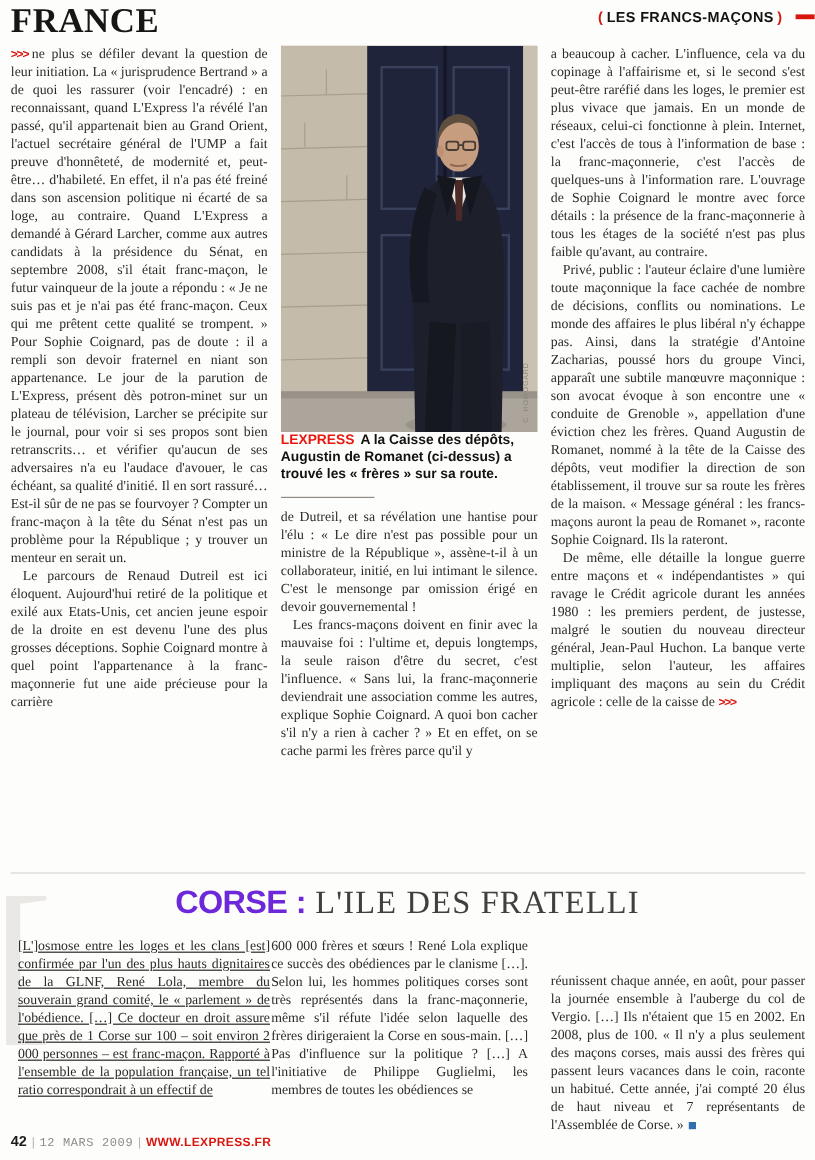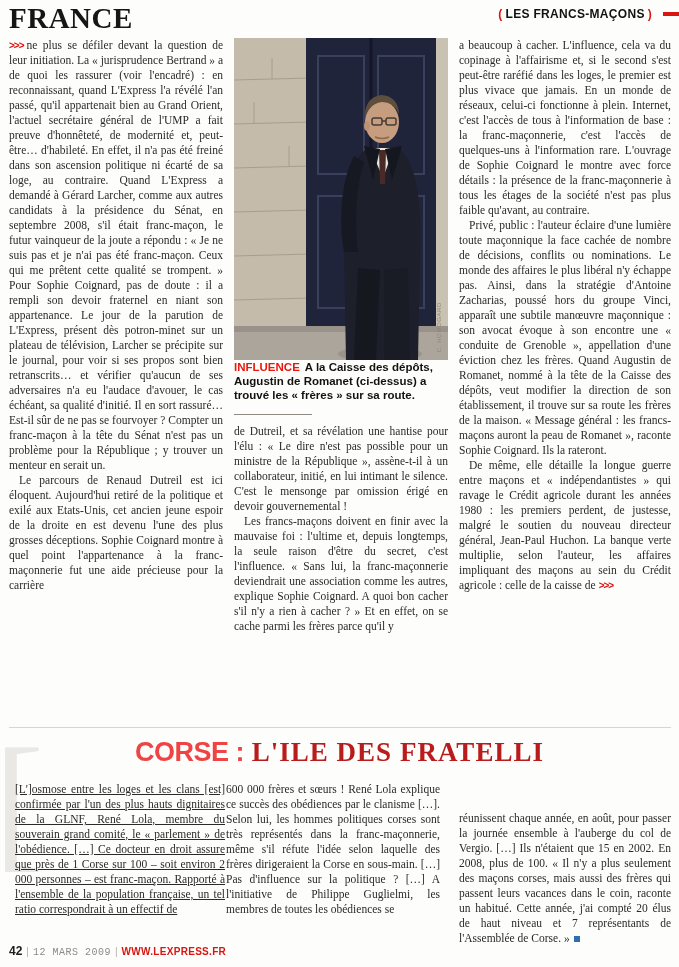--- a/index.html
+++ b/index.html
@@ -26,22 +26,22 @@
   .photo{position:relative;width:214px;height:322px;overflow:hidden;background:#bdb3a2;}
   .photo svg{display:block;}
   .photo-credit{position:absolute;right:1px;bottom:8px;writing-mode:vertical-rl;transform:rotate(180deg);font-family:"Liberation Sans",sans-serif;font-size:6px;color:#8d887d;letter-spacing:.6px;}
   .caption{margin:7px 0 0;font-family:"Liberation Sans",sans-serif;font-weight:700;font-size:11.5px;line-height:14px;text-align:left;color:#14120f;}
   .caption .kicker{color:#e8170f;margin-right:5px;}
   .caption-rule{width:78px;border:none;border-top:1px solid #8f8b83;margin:12px 0 9px 0;}
 
   
   .box-divider{position:absolute;left:9px;top:727px;width:662px;border-top:1px solid #d8d6d1;}
   .box-title{position:absolute;left:0;top:737px;width:679px;text-align:center;white-space:nowrap;z-index:2;}
-  .box-title .t-red{font-family:"Liberation Sans",sans-serif;font-weight:800;font-size:27px;color:#ef4444;letter-spacing:-.5px;}
-  .box-title .t-rest{font-family:"Liberation Serif",serif;font-weight:700;font-size:27px;color:#b91c1c;letter-spacing:1px;}
+  .box-title .t-red{font-family:"Liberation Sans",sans-serif;font-weight:800;font-size:27px;color:#6d28d9;letter-spacing:-.5px;}
+  .box-title .t-rest{font-family:"Liberation Serif",serif;font-weight:400;font-size:27px;color:#404040;letter-spacing:1px;}
   .deco-bracket{position:absolute;left:-6px;top:726px;font-family:"Liberation Serif",serif;font-size:150px;line-height:1;color:#e9e8e4;z-index:1;}
   .box-col{position:absolute;top:782px;width:214px;height:168px;font-size:11.5px;line-height:15px;text-align:justify;hyphens:auto;-webkit-hyphens:auto;overflow:hidden;z-index:2;}
   .box-col p{margin:0;}
   .box-col-1{left:15px;width:210px;text-decoration:underline;}
   .box-col-2{left:226px;}
   .box-col-3{left:459px;width:212px;margin-top:29px;}
   .end-square{display:inline-block;width:6px;height:6px;background:#2f6fb0;margin-left:4px;}
 
   
   .footer{position:absolute;left:9px;top:944px;font-family:"Liberation Sans",sans-serif;font-size:10px;white-space:nowrap;}
@@ -114,21 +114,21 @@
           <g stroke="#463c33" stroke-width="1.5" fill="none">
             <rect x="138" y="80" width="10" height="7" rx="2"></rect>
             <rect x="152" y="80" width="10" height="7" rx="2"></rect>
             <line x1="148" y1="83" x2="152" y2="83"></line>
           </g>
           <path d="M141,99 Q148,102 155,99" stroke="#8c6850" stroke-width="1.5" fill="none"></path>
         </g>
       </svg>
       <div class="photo-credit">C. HOMOGARD</div>
     </div>
-    <p class="caption"><span class="kicker">INFLUENCE</span><span>A la Caisse des dépôts, Augustin de Romanet (ci-dessus) a trouvé les « frères » sur sa route.</span></p>
+    <p class="caption"><span class="kicker">LEXPRESS</span><span>A la Caisse des dépôts, Augustin de Romanet (ci-dessus) a trouvé les « frères » sur sa route.</span></p>
     <hr class="caption-rule">
     <p>de Dutreil, et sa révélation une hantise pour l'élu : « Le dire n'est pas possible pour un ministre de la République », assène-t-il à un collaborateur, initié, en lui intimant le silence. C'est le mensonge par omission érigé en devoir gouvernemental !</p>
     <p>Les francs-maçons doivent en finir avec la mauvaise foi : l'ultime et, depuis longtemps, la seule raison d'être du secret, c'est l'influence. « Sans lui, la franc-maçonnerie deviendrait une association comme les autres, explique Sophie Coignard. A quoi bon cacher s'il n'y a rien à cacher ? » Et en effet, on se cache parmi les frères parce qu'il y</p>
   </div>
 
   <div class="body-col col-3">
     <p>a beaucoup à cacher. L'influence, cela va du copinage à l'affairisme et, si le second s'est peut-être raréfié dans les loges, le premier est plus vivace que jamais. En un monde de réseaux, celui-ci fonctionne à plein. Internet, c'est l'accès de tous à l'information de base : la franc-maçonnerie, c'est l'accès de quelques-uns à l'information rare. L'ouvrage de Sophie Coignard le montre avec force détails : la présence de la franc-maçonnerie à tous les étages de la société n'est pas plus faible qu'avant, au contraire.</p>
     <p>Privé, public : l'auteur éclaire d'une lumière toute maçonnique la face cachée de nombre de décisions, conflits ou nominations. Le monde des affaires le plus libéral n'y échappe pas. Ainsi, dans la stratégie d'Antoine Zacharias, poussé hors du groupe Vinci, apparaît une subtile manœuvre maçonnique : son avocat évoque à son encontre une « conduite de Grenoble », appellation d'une éviction chez les frères. Quand Augustin de Romanet, nommé à la tête de la Caisse des dépôts, veut modifier la direction de son établissement, il trouve sur sa route les frères de la maison. « Message général : les francs-maçons auront la peau de Romanet », raconte Sophie Coignard. Ils la rateront.</p>
     <p><span>De même, elle détaille la longue guerre entre maçons et « indépendantistes » qui ravage le Crédit agricole durant les années 1980 : les premiers perdent, de justesse, malgré le soutien du nouveau directeur général, Jean-Paul Huchon. La banque verte multiplie, selon l'auteur, les affaires impliquant des maçons au sein du Crédit agricole : celle de la caisse de</span><span class="jump out">&gt;&gt;&gt;</span></p>
   </div>

